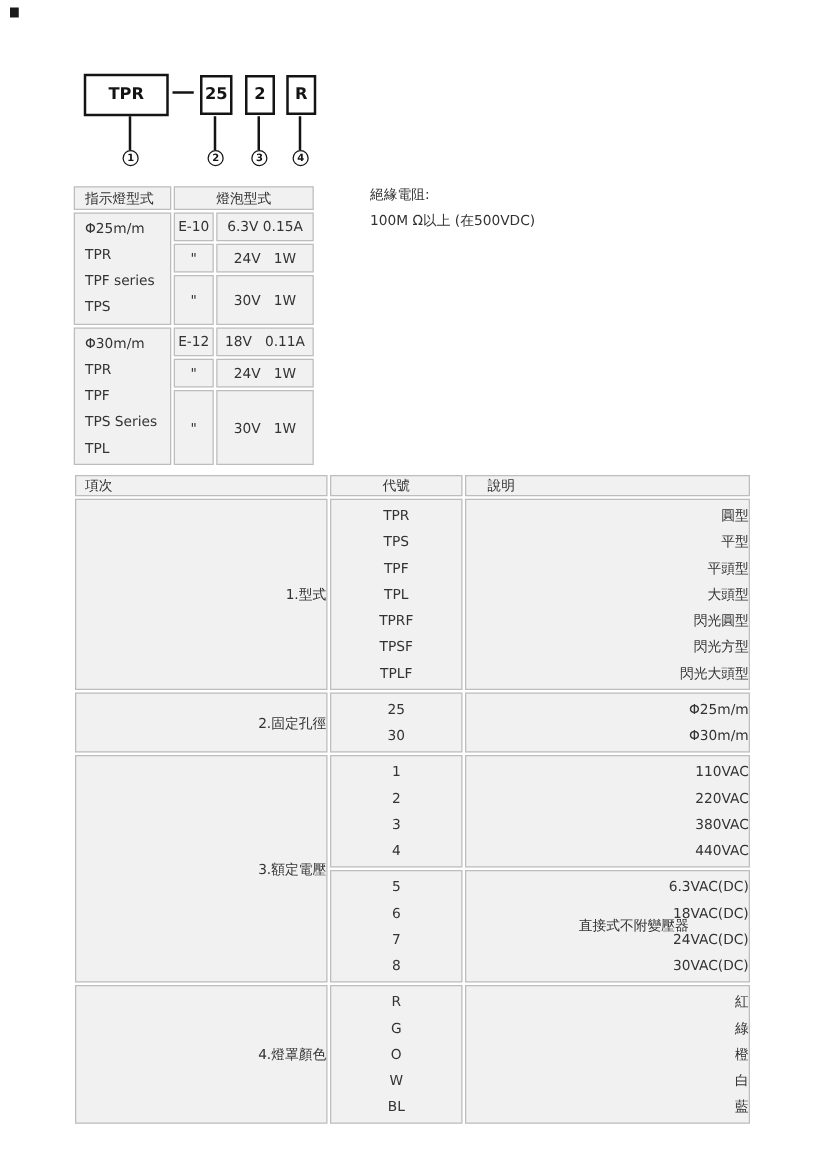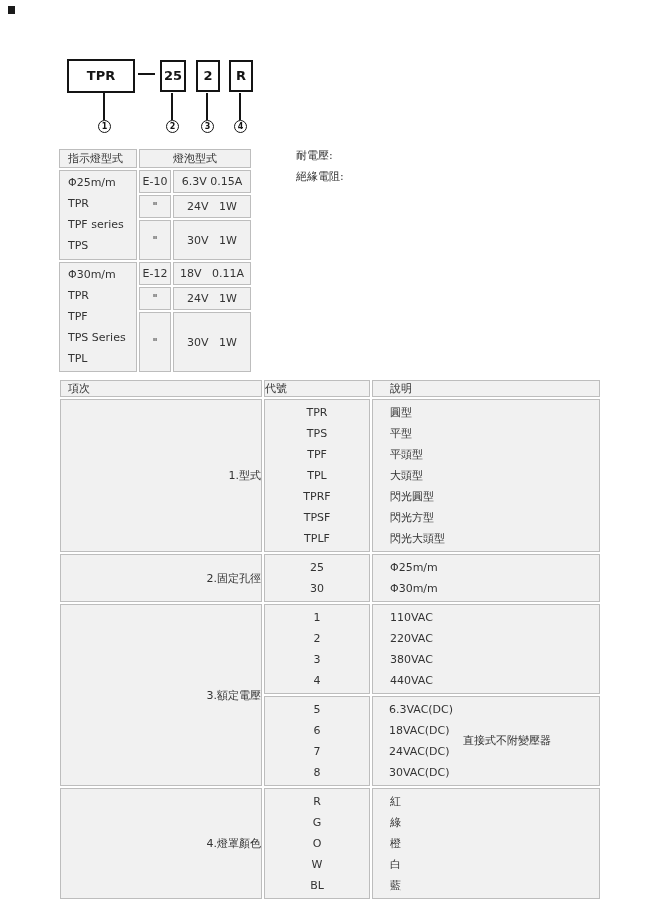--- a/index.html
+++ b/index.html
@@ -41,24 +41,24 @@
   .spec tr.tallB td{height:58px;}
 
   
   .notes{position:absolute;left:296px;top:146px;color:#333333;}
   .notes p{margin:0;line-height:20.5px;font-size:11px;}
 
   
   .codes{position:absolute;left:58px;top:378px;width:544px;}
   .codes td.hdr{height:15px;line-height:15px;}
   .codes .hleft{text-align:left;padding-left:7px;}
-  .codes .hcent{text-align:left;}
+  .codes .hcent{text-align:center;}
   .codes .lbl{text-align:right;padding-left:7px;vertical-align:middle;}
   .codes .cc{text-align:center;padding:2px 0;}
-  .codes .dd{text-align:left;padding:2px 0 2px 17px;}
+  .codes .dd{text-align:right;padding:2px 0 2px 17px;}
   .codes td.rel{position:relative;padding-left:16px;}
   .codes .note{position:absolute;left:90px;top:50%;transform:translateY(-50%);
                white-space:nowrap;line-height:12px;}
 </style>
 </head>
 <body>
 
 <div class="page">
 
   <div class="artifact"></div>
@@ -120,22 +120,22 @@
       <td>24V&nbsp;&nbsp;&nbsp;1W</td>
     </tr>
     <tr class="tallB">
       <td>"</td>
       <td>30V&nbsp;&nbsp;&nbsp;1W</td>
     </tr>
   </tbody>
     </table>
 
   <div class="notes">
-    <p>耐電壓:</p>
     <p>絕緣電阻:</p>
+    <p>100M Ω以上 (在500VDC)</p>
   </div>
 
   <table class="codes">
     <colgroup>
         <col style="width:202px">
         <col style="width:106px">
         <col style="width:228px">
       </colgroup>
     <tbody>
         <tr>

